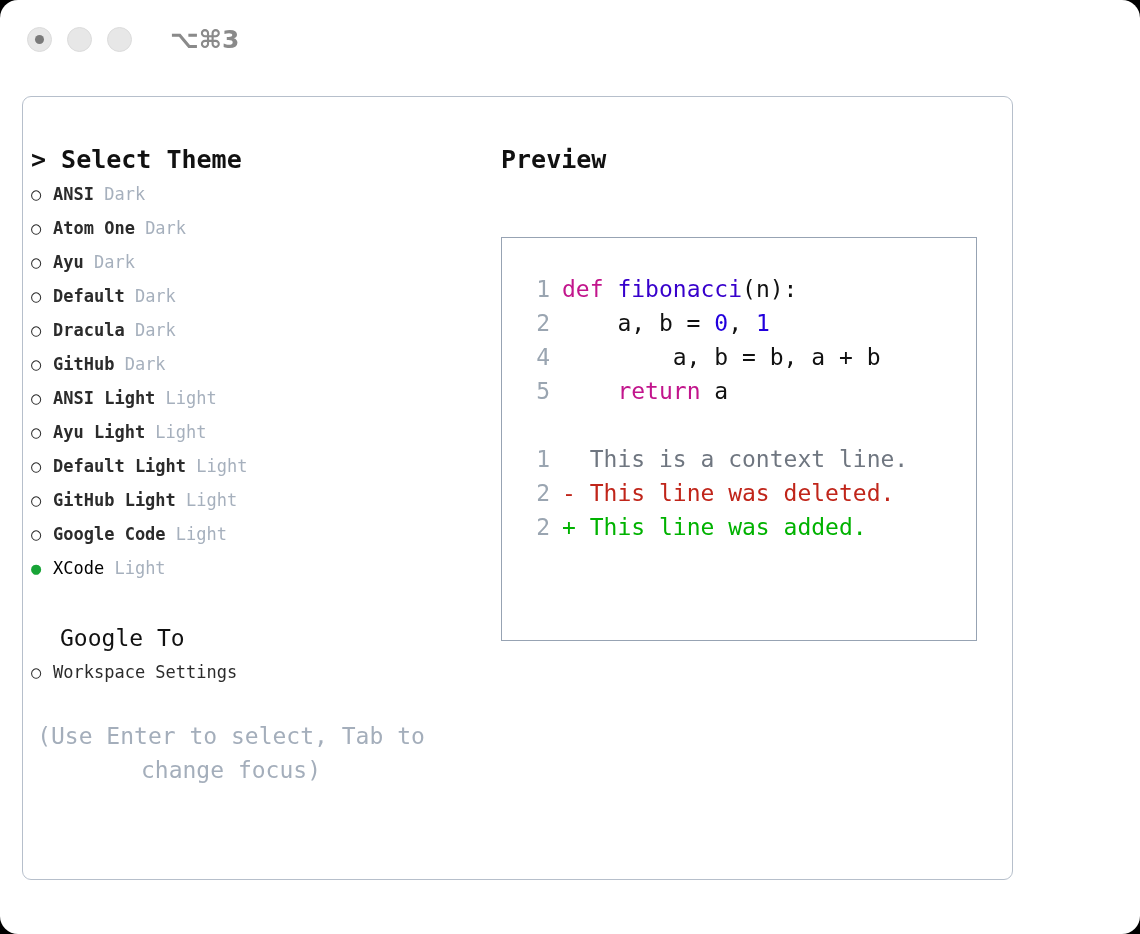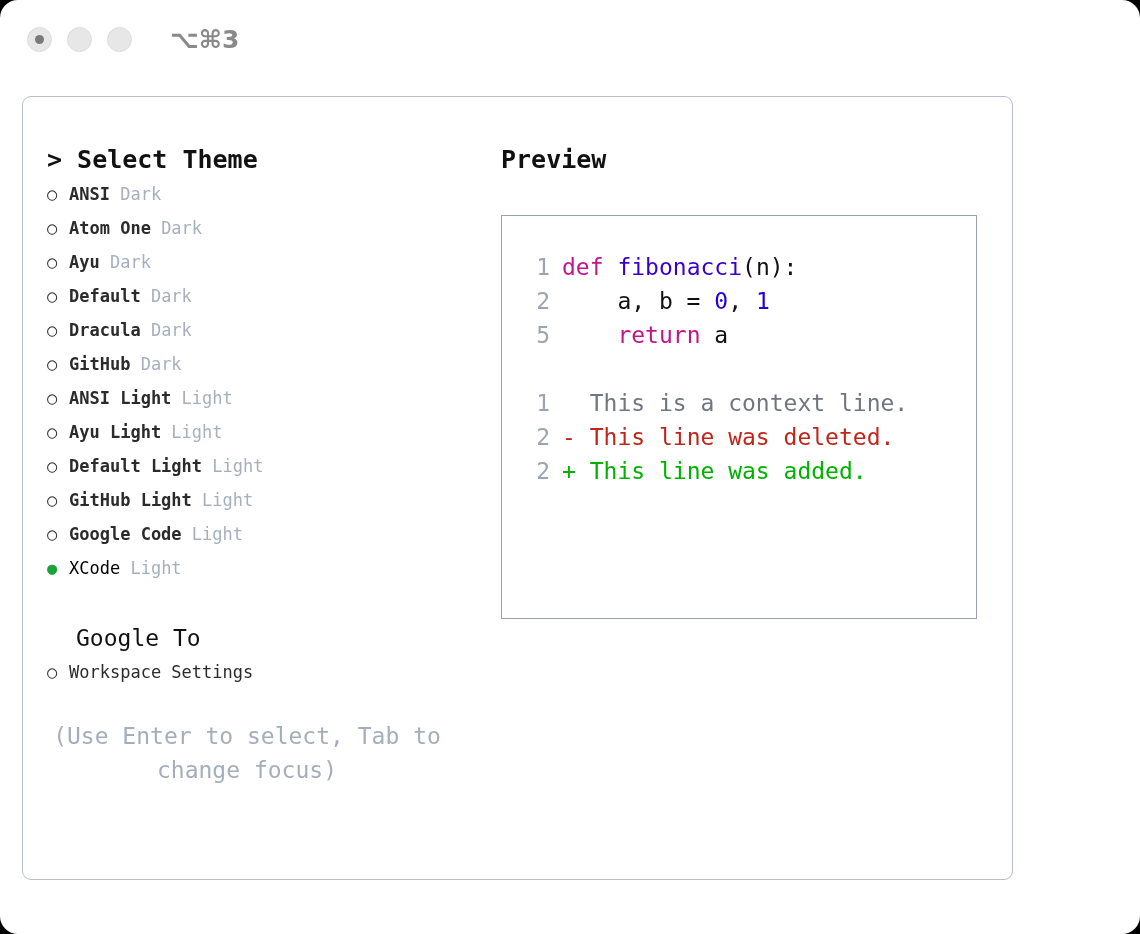--- a/index.html
+++ b/index.html
@@ -81,21 +81,21 @@
 
   .panel-inner {
     position: relative;
     width: 100%;
     height: 100%;
   }
 
   
   .left-col {
     position: absolute;
-    left: 24px;
+    left: 8px;
     top: 46px;
     width: 450px;
   }
 
   .section-title {
     font-size: 25px;
     font-weight: bold;
     color: #111111;
     line-height: 34px;
     white-space: pre;
@@ -151,21 +151,21 @@
     top: 46px;
     width: 490px;
   }
   .preview-title {
     font-size: 25px;
     font-weight: bold;
     color: #111111;
     line-height: 34px;
   }
   .preview-box {
-    margin-top: 38px;
+    margin-top: 60px;
     width: 476px;
     height: 404px;
     border: 1px solid #97a3b3;
     box-sizing: border-box;
     background: #ffffff;
     padding: 34px 0 0 20px;
   }
 
   .code-line {
     font-size: 23px;
@@ -237,20 +237,21 @@
 
         <div class="hint">(Use Enter to select, Tab to change focus)</div>
       </div>
 
       <div class="right-col">
         <div class="preview-title">Preview</div>
         <div class="preview-box">
           <div id="code-block">
               <div class="code-line"><span class="lineno">1</span><span class="kw">def</span><span class="txt"> </span><span class="fn">fibonacci</span><span class="punc">(n):</span></div>
               <div class="code-line"><span class="lineno">2</span><span class="txt">    a, b = </span><span class="num">0</span><span class="txt">, </span><span class="num">1</span></div>
+              <div class="code-line"><span class="lineno">4</span><span class="txt">        a, b = b, a + b</span></div>
               <div class="code-line"><span class="lineno">5</span><span class="txt">    </span><span class="kw">return</span><span class="txt"> a</span></div>
             </div>
           <div class="diff-gap"></div>
           <div id="diff-block">
               <div class="code-line"><span class="lineno">1</span><span class="ctx"> </span><span class="ctx"> This is a context line.</span></div>
               <div class="code-line"><span class="lineno">2</span><span class="del">-</span><span class="del"> This line was deleted.</span></div>
               <div class="code-line"><span class="lineno">2</span><span class="add">+</span><span class="add"> This line was added.</span></div>
             </div>
         </div>
       </div>

